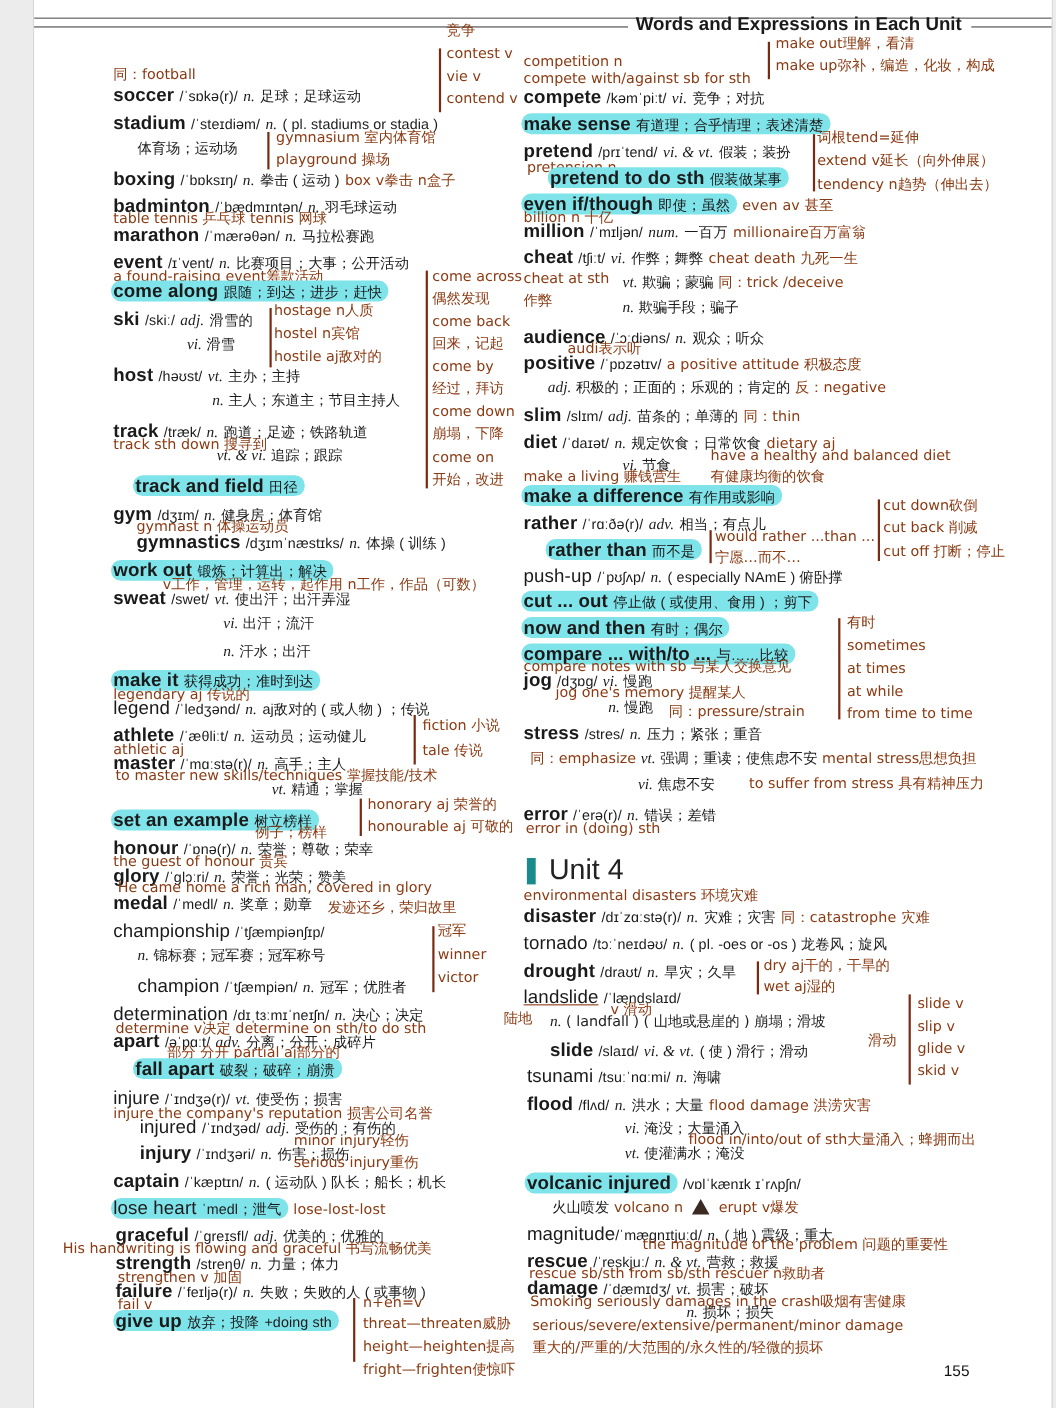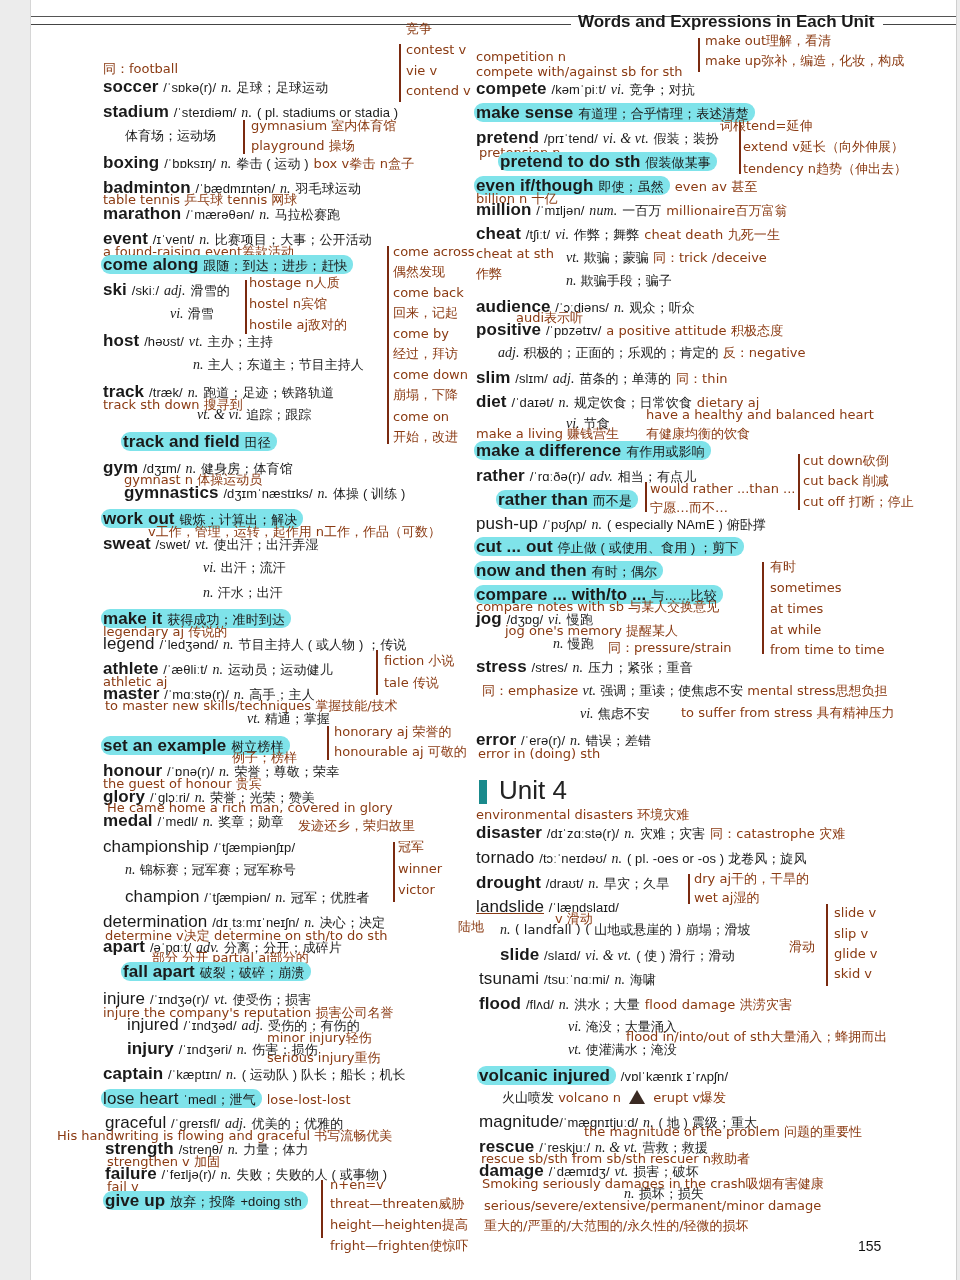--- a/index.html
+++ b/index.html
@@ -95,21 +95,21 @@
 <div class="t hw" style="left:103px;top:510px"><span class="hl"><span>work out</span> <span class="zh">锻炼；计算出；解决</span></span></div>
 <div class="t nt" style="left:148px;top:525px">v工作，管理，运转，起作用 n工作，作品（可数）</div>
 
 <div class="t hw" style="left:103px;top:535px"><span>sweat</span> <span class="ph">/swet/</span> <span class="pos">vt.</span> <span class="zh">使出汗；出汗弄湿</span></div>
 <div class="t df" style="left:203px;top:560px"><span class="pos">vi.</span> <span>出汗；流汗</span></div>
 <div class="t df" style="left:203px;top:585px"><span class="pos">n.</span> <span>汗水；出汗</span></div>
 
 <div class="t hw" style="left:103px;top:610px"><span class="hl"><span>make it</span> <span class="zh">获得成功；准时到达</span></span></div>
 <div class="t nt" style="left:103px;top:625px">legendary aj 传说的</div>
 
-<div class="t hw" style="left:103px;top:635px"><span style="font-weight:normal">legend</span> <span class="ph">/ˈledʒənd/</span> <span class="pos">n.</span> <span class="zh">节目主持人 ( 或人物 ) ；传说</span></div>
+<div class="t hw" style="left:103px;top:635px"><span style="font-weight:normal">legend</span> <span class="ph">/ˈledʒənd/</span> <span class="pos">n.</span> <span class="zh">aj敌对的 ( 或人物 ) ；传说</span></div>
 <div class="vline" style="left:376px;top:650px;height:45px"></div>
 <div class="t nt" style="left:384px;top:654px">fiction 小说</div>
 <div class="t nt" style="left:384px;top:676px">tale 传说</div>
 
 <div class="t hw" style="left:103px;top:660px"><span>athlete</span> <span class="ph">/ˈæθliːt/</span> <span class="pos">n.</span> <span class="zh">运动员；运动健儿</span></div>
 <div class="t nt" style="left:103px;top:675px">athletic aj</div>
 
 <div class="t hw" style="left:103px;top:685px"><span>master</span> <span class="ph">/ˈmɑːstə(r)/</span> <span class="pos">n.</span> <span class="zh">高手；主人</span></div>
 <div class="t nt" style="left:105px;top:699px">to master new skills/techniques 掌握技能/技术</div>
 <div class="t df" style="left:247px;top:711px"><span class="pos">vt.</span> <span>精通；掌握</span></div>
@@ -150,21 +150,21 @@
 <div class="t nt" style="left:103px;top:1006px">injure the company's reputation 损害公司名誉</div>
 <div class="t hw" style="left:127px;top:1016px"><span style="font-weight:normal">injured</span> <span class="ph">/ˈɪndʒəd/</span> <span class="pos">adj.</span> <span class="zh">受伤的；有伤的</span></div>
 <div class="t nt" style="left:267px;top:1031px">minor injury轻伤</div>
 <div class="t hw" style="left:127px;top:1040px"><span>injury</span> <span class="ph">/ˈɪndʒəri/</span> <span class="pos">n.</span> <span class="zh">伤害；损伤</span></div>
 <div class="t nt" style="left:267px;top:1051px">serious injury重伤</div>
 
 <div class="t hw" style="left:103px;top:1065px"><span>captain</span> <span class="ph">/ˈkæptɪn/</span> <span class="pos">n.</span> <span class="zh">( 运动队 ) 队长；船长；机长</span></div>
 
 <div class="t hw" style="left:103px;top:1090px"><span class="hl"><span style="font-weight:normal">lose heart</span> <span class="zh">ˈmedl；泄气</span></span> <span class="nt" style="font-weight:normal">lose-lost-lost</span></div>
 
-<div class="t hw" style="left:105px;top:1114px"><span style="font-weight:normal">graceful</span> <span class="ph">/ˈɡreɪsfl/</span> <span class="pos">adj.</span> <span class="zh">优美的；优雅的</span></div>
+<div class="t hw" style="left:105px;top:1114px"><span style="font-weight:bold">graceful</span> <span class="ph">/ˈɡreɪsfl/</span> <span class="pos">adj.</span> <span class="zh">优美的；优雅的</span></div>
 <div class="t nt" style="left:57px;top:1129px">His handwriting is flowing and graceful 书写流畅优美</div>
 
 <div class="t hw" style="left:105px;top:1140px"><span>strength</span> <span class="ph">/streŋθ/</span> <span class="pos">n.</span> <span class="zh">力量；体力</span></div>
 <div class="t nt" style="left:107px;top:1155px">strengthen v 加固</div>
 
 <div class="t hw" style="left:105px;top:1165px"><span>failure</span> <span class="ph">/ˈfeɪljə(r)/</span> <span class="pos">n.</span> <span class="zh">失败；失败的人 ( 或事物 )</span></div>
 <div class="t nt" style="left:107px;top:1180px">fail v</div>
 
 <div class="t hw" style="left:105px;top:1192px"><span class="hl"><span>give up</span> <span class="zh">放弃；投降</span> <span class="zh">+doing sth</span></span></div>
 
@@ -183,21 +183,21 @@
 
 <div class="t hw" style="left:476px;top:80px"><span>compete</span> <span class="ph">/kəmˈpiːt/</span> <span class="pos">vi.</span> <span class="zh">竞争；对抗</span></div>
 
 <div class="t hw" style="left:476px;top:104px"><span class="hl"><span>make sense</span> <span class="zh">有道理；合乎情理；表述清楚</span></span></div>
 
 <div class="t hw" style="left:476px;top:129px"><span>pretend</span> <span class="ph">/prɪˈtend/</span> <span class="pos">vi. &amp; vt.</span> <span class="zh">假装；装扮</span></div>
 <div class="t nt" style="left:479px;top:146px">pretension n</div>
 <div class="t hw" style="left:500px;top:153px"><span class="hl"><span>pretend to do sth</span> <span class="zh">假装做某事</span></span></div>
 
 <div class="vline" style="left:739px;top:122px;height:52px"></div>
-<div class="t nt" style="left:720px;top:119px">词根tend=延伸</div>
+<div class="t nt" style="left:743px;top:119px">词根tend=延伸</div>
 <div class="t nt" style="left:743px;top:140px">extend v延长（向外伸展）</div>
 <div class="t nt" style="left:743px;top:162px">tendency  n趋势（伸出去）</div>
 
 <div class="t hw" style="left:476px;top:177px"><span class="hl"><span>even if/though</span> <span class="zh">即使；虽然</span></span> <span class="nt" style="font-weight:normal">even av 甚至</span></div>
 
 <div class="t nt" style="left:476px;top:192px">billion n 十亿</div>
 <div class="t hw" style="left:476px;top:201px"><span>million</span> <span class="ph">/ˈmɪljən/</span> <span class="pos">num.</span> <span class="zh">一百万</span> <span class="nt" style="font-weight:normal">millionaire百万富翁</span></div>
 
 <div class="t hw" style="left:476px;top:225px"><span>cheat</span> <span class="ph">/tʃiːt/</span> <span class="pos">vi.</span> <span class="zh">作弊；舞弊</span> <span class="nt" style="font-weight:normal">cheat death 九死一生</span></div>
 <div class="t nt" style="left:476px;top:247px">cheat at sth</div>
@@ -207,21 +207,21 @@
 
 <div class="t hw" style="left:476px;top:298px"><span>audience</span> <span class="ph">/ˈɔːdiəns/</span> <span class="pos">n.</span> <span class="zh">观众；听众</span></div>
 <div class="t nt" style="left:516px;top:311px">audi表示听</div>
 
 <div class="t hw" style="left:476px;top:321px"><span>positive</span> <span class="ph">/ˈpɒzətɪv/</span> <span class="nt" style="font-weight:normal">a positive attitude 积极态度</span></div>
 <div class="t df" style="left:498px;top:345px"><span class="pos">adj.</span> <span>积极的；正面的；乐观的；肯定的</span> <span class="nt">反：negative</span></div>
 
 <div class="t hw" style="left:476px;top:369px"><span>slim</span> <span class="ph">/slɪm/</span> <span class="pos">adj.</span> <span class="zh">苗条的；单薄的</span> <span class="nt" style="font-weight:normal">同：thin</span></div>
 
 <div class="t hw" style="left:476px;top:393px"><span>diet</span> <span class="ph">/ˈdaɪət/</span> <span class="pos">n.</span> <span class="zh">规定饮食；日常饮食</span> <span class="nt" style="font-weight:normal">dietary aj</span></div>
-<div class="t nt" style="left:646px;top:408px">have a healthy and balanced heart</div>
+<div class="t nt" style="left:646px;top:408px">have a healthy and balanced diet</div>
 <div class="t df" style="left:566px;top:416px"><span class="pos">vi.</span> <span>节食</span></div>
 <div class="t nt" style="left:476px;top:427px">make a living 赚钱营生</div>
 <div class="t nt" style="left:646px;top:427px">有健康均衡的饮食</div>
 
 <div class="t hw" style="left:476px;top:442px"><span class="hl"><span>make a difference</span> <span class="zh">有作用或影响</span></span></div>
 
 <div class="t hw" style="left:476px;top:467px"><span>rather</span> <span class="ph">/ˈrɑːðə(r)/</span> <span class="pos">adv.</span> <span class="zh">相当；有点儿</span></div>
 <div class="t hw" style="left:498px;top:491px"><span class="hl"><span>rather than</span> <span class="zh">而不是</span></span></div>
 <div class="vline" style="left:645px;top:482px;height:30px"></div>
 <div class="t nt" style="left:650px;top:482px">would rather ...than ...</div>

